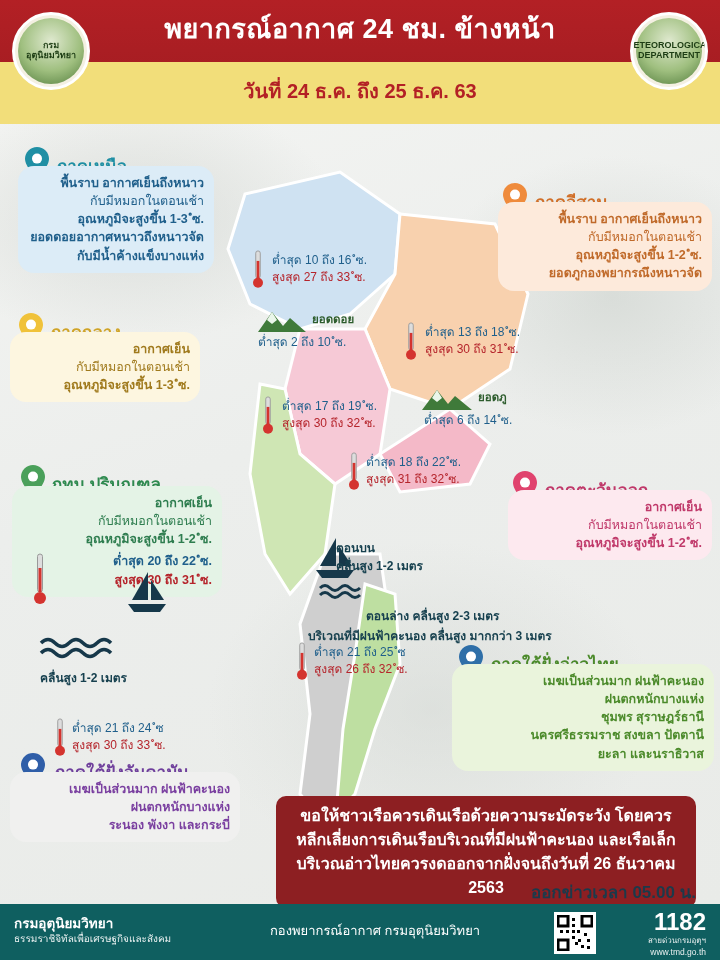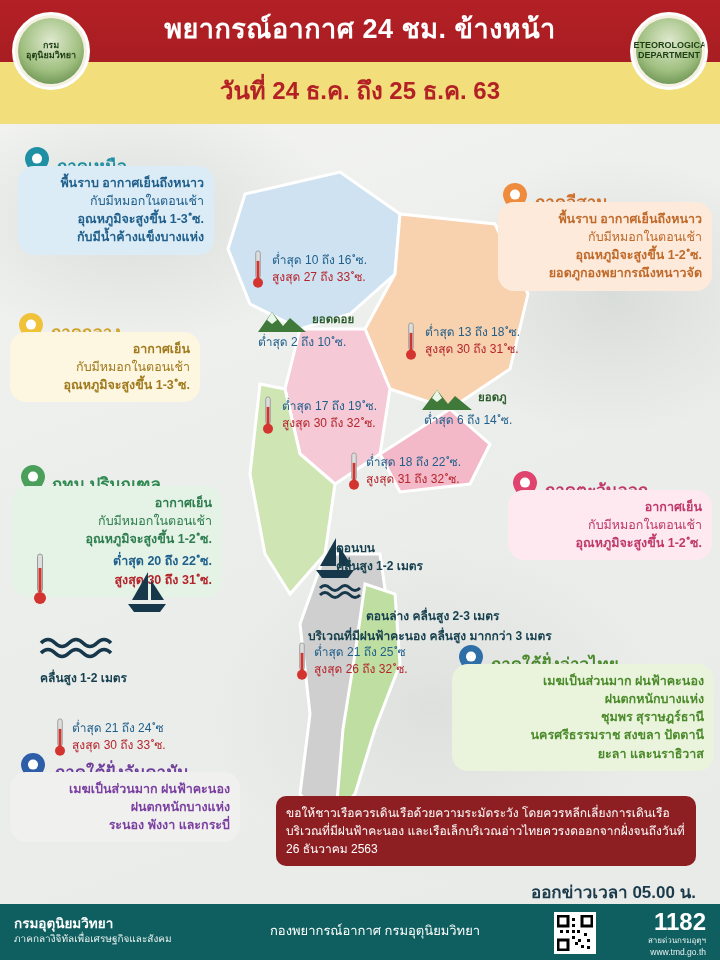--- a/index.html
+++ b/index.html
@@ -22,21 +22,21 @@
     position:absolute; left:0; top:62px; width:720px; height:62px;
     background: #f2de7a;
   }
   .hdr-title {
     position:absolute; left:100px; top:6px; width:520px; height:46px;
     color:#ffffff; font-size:27px; font-weight:bold; text-align:center;
     line-height:46px; letter-spacing:.5px;
   }
   .hdr-sub {
     position:absolute; left:100px; top:70px; width:520px; height:42px;
-    color:#b32025; font-size:24px; font-weight:bold; text-align:center;
+    color:#b32025; font-size:20px; font-weight:bold; text-align:center;
     line-height:42px;
   }
   .logo {
     position:absolute; width:78px; height:78px; border-radius:50%;
     background:#f4f0e2; border:3px solid #fff;
     display:flex; align-items:center; justify-content:center;
     overflow:hidden;
   }
   .logo.left { left:12px; top:12px; }
   .logo.right { right:12px; top:12px; }
@@ -84,21 +84,21 @@
   .c-south-a { left:10px;  top:648px; width:230px; background:#f0f0ef; color:#7a3fa0; }
 
   .quote {
     position:absolute; left:248px; top:8px; width:212px;
     background:#8d1f22; color:#fff; border-radius:12px;
     font-size:12px; line-height:1.5; text-align:center; padding:8px 10px;
   }
   .warn-box {
     position:absolute; left:276px; top:672px; width:420px;
     background:#8d1f22; color:#fff; border-radius:10px;
-    font-size:12px; line-height:1.5; padding:8px 10px;
+    font-size:16px; line-height:1.5; text-align:center; padding:8px 10px;font-weight:bold;
   }
 
   
   .temp {
     position:absolute; font-size:12px; line-height:1.4; white-space:nowrap;
   }
   .temp .lo { color:#1f5f8b; }
   .temp .hi { color:#b5242b; }
   .thermo { position:absolute; width:12px; height:40px; }
 
@@ -169,20 +169,21 @@
 
     <svg class="pin" style="left:24px; top:22px;" viewBox="0 0 26 34">
       <path d="M13,1 C6.4,1 1,6.3 1,12.8 C1,21 13,33 13,33 C13,33 25,21 25,12.8 C25,6.3 19.6,1 13,1 Z" fill="#1f8fa4"></path>
       <circle cx="13" cy="12.6" r="5" fill="#ffffff"></circle>
     </svg>
     <div class="region-title" style="left:56px; top:28px; color:#1f8fa4;">ภาคเหนือ</div>
     <div class="card c-north">
       <div class="t">พื้นราบ อากาศเย็นถึงหนาว</div>
       <div>กับมีหมอกในตอนเช้า</div>
       <div class="t">อุณหภูมิจะสูงขึ้น 1-3 ํซ.</div>
+      <div class="t">ยอดดอยอากาศหนาวถึงหนาวจัด</div>
       <div class="t">กับมีน้ำค้างแข็งบางแห่ง</div>
     </div>
 
     <svg class="pin" style="left:18px; top:188px;" viewBox="0 0 26 34">
       <path d="M13,1 C6.4,1 1,6.3 1,12.8 C1,21 13,33 13,33 C13,33 25,21 25,12.8 C25,6.3 19.6,1 13,1 Z" fill="#f0c23a"></path>
       <circle cx="13" cy="12.6" r="5" fill="#ffffff"></circle>
     </svg>
     <div class="region-title" style="left:50px; top:194px; color:#d0a428;">ภาคกลาง</div>
     <div class="card c-central">
       <div class="t">อากาศเย็น</div>
@@ -362,21 +363,21 @@
 
     <div class="warn-box">
       <span>ขอให้ชาวเรือควรเดินเรือด้วยความระมัดระวัง โดยควรหลีกเลี่ยงการเดินเรือบริเวณที่มีฝนฟ้าคะนอง และเรือเล็กบริเวณอ่าวไทยควรงดออกจากฝั่งจนถึงวันที่ 26 ธันวาคม 2563</span>
     </div>
 
     <div class="newstime">ออกข่าวเวลา 05.00 น.</div>
   </div>
 
   <div class="footer">
     <div class="org">กรมอุตุนิยมวิทยา</div>
-    <div class="min">ภาคกลางิจิทัลเพื่อเศรษฐกิจและสังคม</div>
+    <div class="min">ธรรมราชิจิทัลเพื่อเศรษฐกิจและสังคม</div>
     <div class="center">กองพยากรณ์อากาศ กรมอุตุนิยมวิทยา</div>
     <div class="qr">
       <svg width="36" height="36" viewBox="0 0 36 36">
         <rect width="36" height="36" fill="#fff"></rect>
         <rect x="1" y="1" width="10" height="10" fill="none" stroke="#000" stroke-width="3"></rect>
         <rect x="25" y="1" width="10" height="10" fill="none" stroke="#000" stroke-width="3"></rect>
         <rect x="1" y="25" width="10" height="10" fill="none" stroke="#000" stroke-width="3"></rect>
         <rect x="15" y="3" width="3" height="3" fill="#000"></rect>
         <rect x="15" y="9" width="3" height="3" fill="#000"></rect>
         <rect x="20" y="15" width="3" height="3" fill="#000"></rect>

